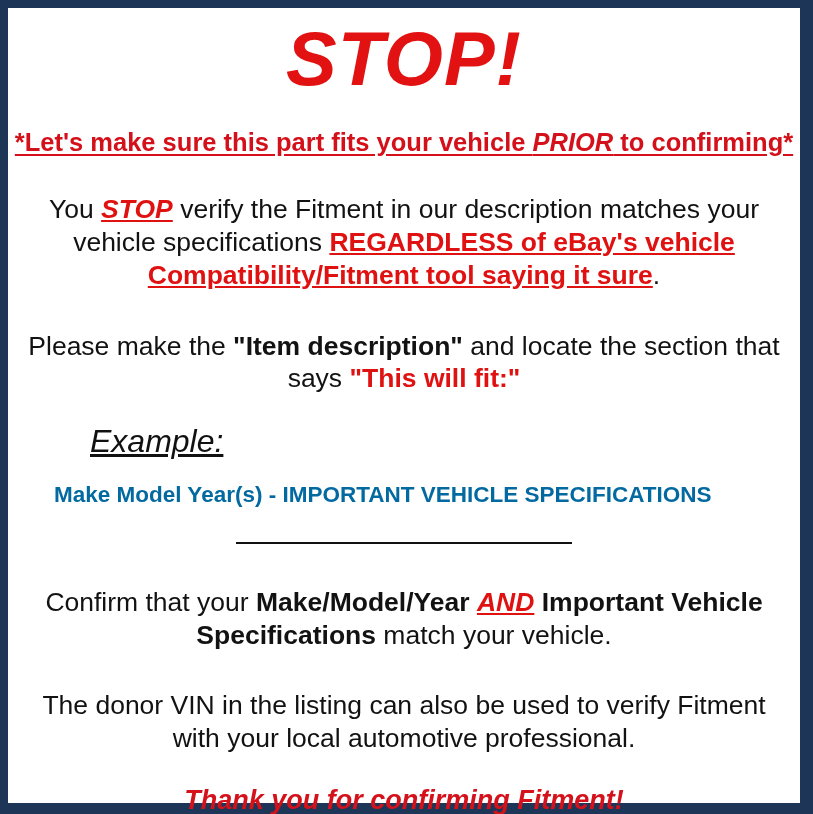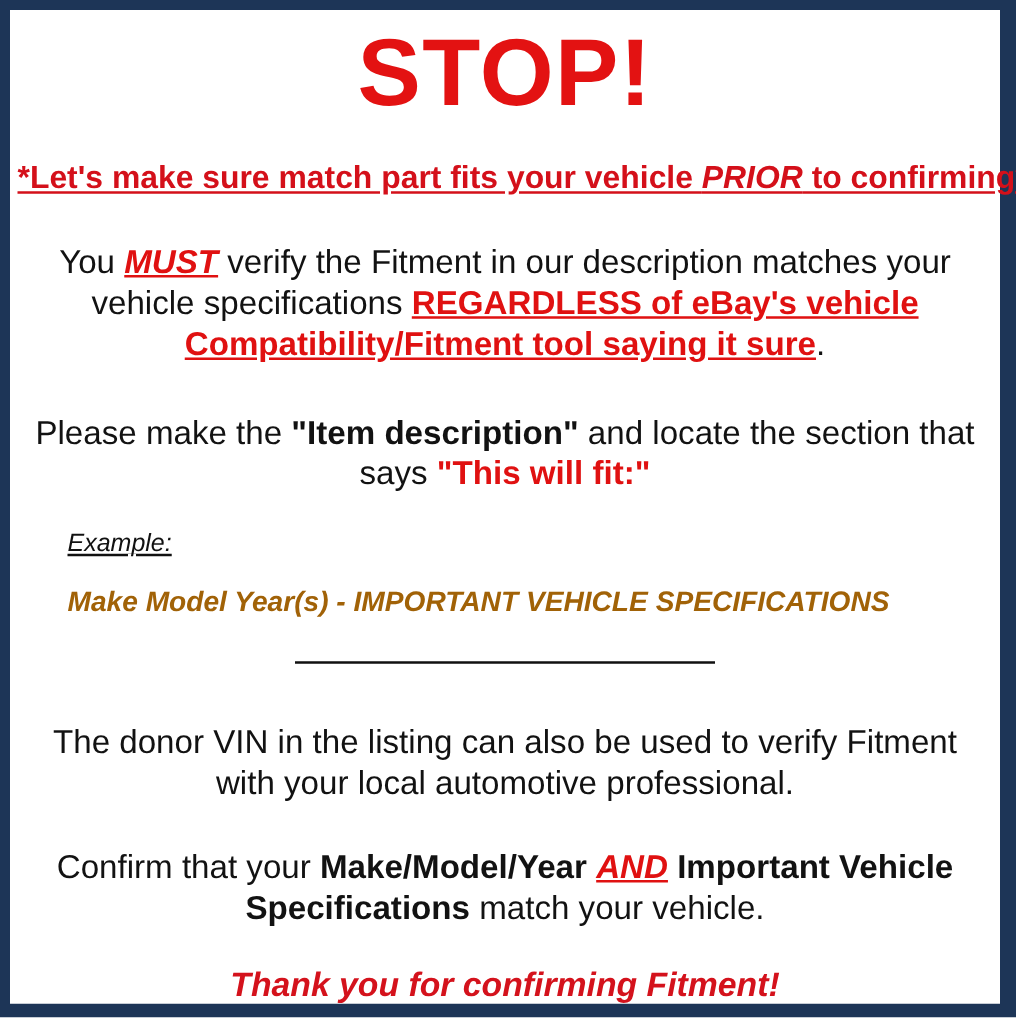--- a/index.html
+++ b/index.html
@@ -34,20 +34,21 @@
     height: 100%;
     padding: 0 6px;
     position: relative;
   }
 
   
   .stop-heading {
     text-align: center;
     color: #e31212;
     font-weight: bold;
+    font-style: italic;
     font-size: 76px;
     line-height: 1.0;
     letter-spacing: 1px;
     margin: 13px 0 0 0;
     padding: 0;
   }
 
   
   .subtitle {
     text-align: center;
@@ -88,41 +89,41 @@
 
   
   .example-block {
     margin-top: 30px;
     padding-left: 40px;
     text-align: left;
   }
   .example-label {
     color: #111111;
     font-style: italic;
-    font-size: 20px;
+    font-size: 32px;
     font-weight: normal;
     text-decoration: underline;
     text-underline-offset: 2px;
     line-height: 1.05;
+    margin-left: 36px;
   }
   .example-fit {
     color: #e01111;
     font-weight: bold;
     font-size: 26px;
     line-height: 1.15;
     margin-top: 1px;
   }
   .example-spec {
-    color: #a16207;
+    color: #0369a1;
     font-weight: bold;
     font-size: 22.5px;
     line-height: 1.1;
     margin-top: 24px;
     white-space: nowrap;
-    font-style: italic;
   }
 
   
   .divider-wrap {
     margin-top: 26px;
     text-align: center;
   }
   .divider {
     display: inline-block;
     width: 336px;
@@ -145,43 +146,43 @@
 </head>
 <body>
 
 <div class="notice-frame" style="border-color: rgb(29, 53, 87);">
   <div class="notice-inner">
 
     <h1 class="stop-heading">STOP!</h1>
 
     <div class="subtitle">
       <span class="u-line">
-        <span>*Let's make sure match part fits your vehicle </span><span class="ital">PRIOR</span><span> to confirming*</span>
+        <span>*Let's make sure this part fits your vehicle </span><span class="ital">PRIOR</span><span> to confirming*</span>
       </span>
     </div>
 
     <p class="para p-must">
-      <span>You </span><span class="red bi ul">MUST</span><span> verify the Fitment in our description matches your vehicle specifications </span><span class="red bold ul">REGARDLESS of eBay's vehicle Compatibility/Fitment tool saying it sure</span><span>.</span>
+      <span>You </span><span class="red bi ul">STOP</span><span> verify the Fitment in our description matches your vehicle specifications </span><span class="red bold ul">REGARDLESS of eBay's vehicle Compatibility/Fitment tool saying it sure</span><span>.</span>
     </p>
 
     <p class="para p-view">
       <span>Please make the </span><span class="bold">"Item description"</span><span> and locate the section that says </span><span class="red bold">"This will fit:"</span>
     </p>
 
     <div class="example-block">
       <div class="example-label">Example:</div>
       <div class="example-spec">Make Model Year(s) - IMPORTANT VEHICLE SPECIFICATIONS</div>
     </div>
 
     <div class="divider-wrap">
       <span class="divider" style="width: 336px; border-top-color: rgb(17, 17, 17);"></span>
     </div>
 
-    <p class="para p-vin">The donor VIN in the listing can also be used to verify Fitment with your local automotive professional.</p>
-
     <p class="para p-confirm">
       <span>Confirm that your </span><span class="bold">Make/Model/Year</span><span> </span><span class="red bi ul">AND</span><span> </span><span class="bold">Important Vehicle Specifications</span><span> match your vehicle.</span>
     </p>
+
+    <p class="para p-vin">The donor VIN in the listing can also be used to verify Fitment with your local automotive professional.</p>
 
     <div class="thanks">Thank you for confirming Fitment!</div>
 
   </div>
 </div>
 
 </body></html>

